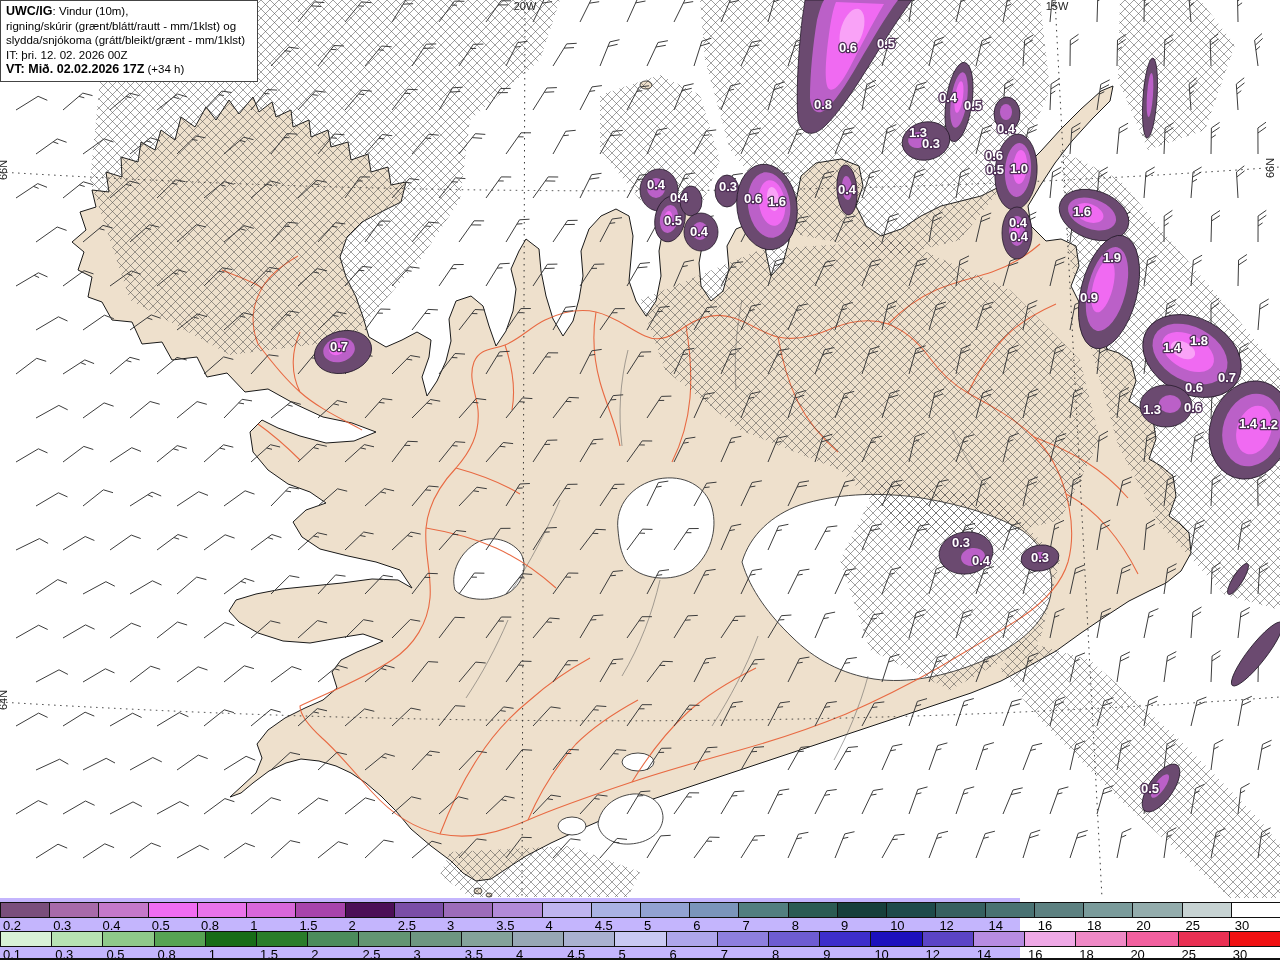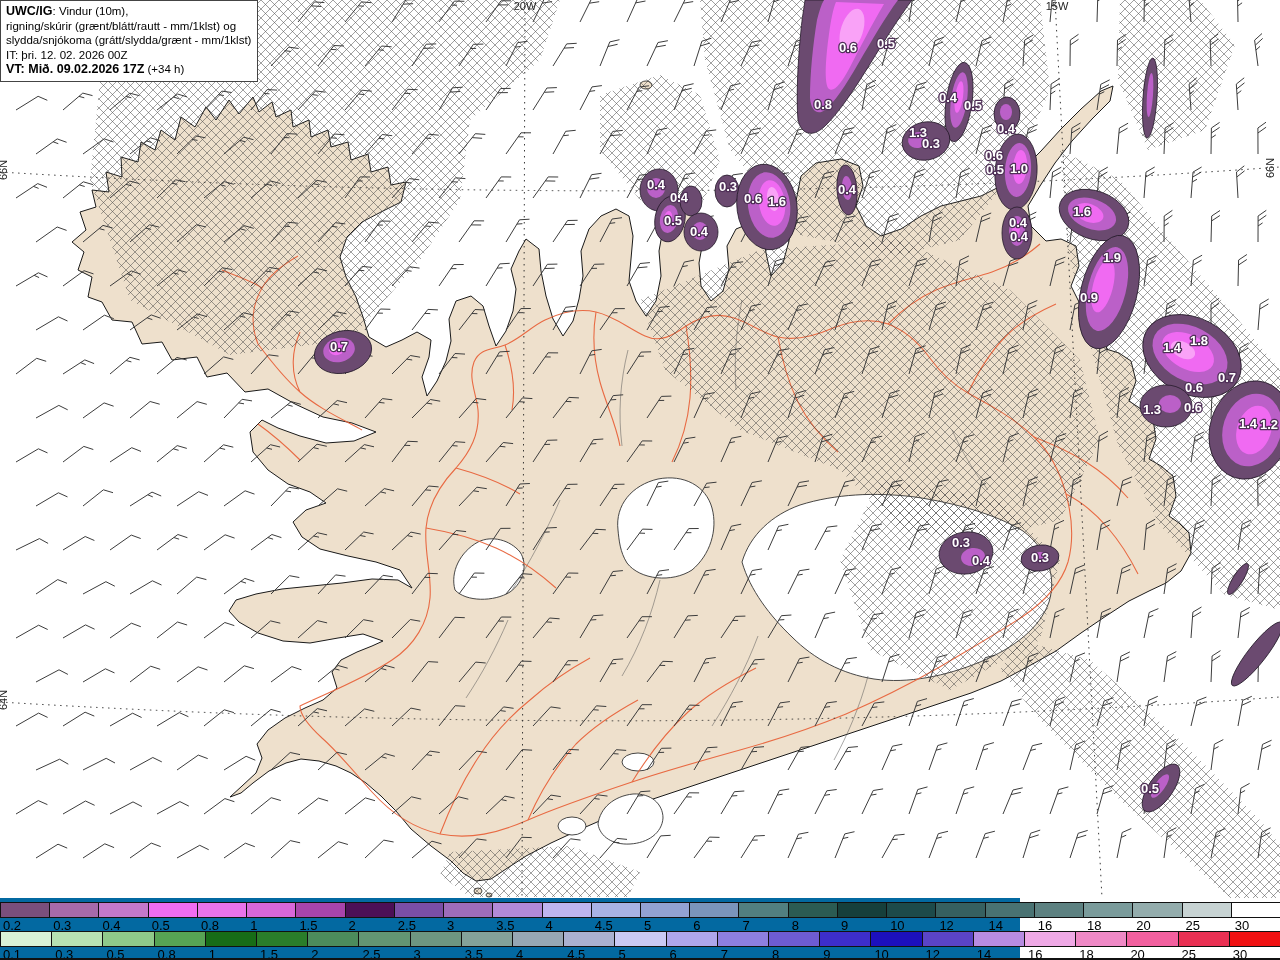--- a/index.html
+++ b/index.html
@@ -13,21 +13,21 @@
   .p3{fill:#f9a2f7;stroke:none;}
   .blob-label{font:bold 13px "Liberation Sans",sans-serif;fill:#ffffff;
               stroke:#503058;stroke-width:2.6px;paint-order:stroke;stroke-linejoin:round;
               text-anchor:middle;}
   .grat-label{font:11px "Liberation Sans",sans-serif;fill:#222;text-anchor:middle;}
   
   .title-box{position:absolute;left:0;top:0;width:246px;background:#fff;
              border:1px solid #444;padding:3px 5px 4px 5px;font-size:11.5px;line-height:14.5px;color:#000;z-index:5;}
   .title-box b{font-size:12.5px;}
   
-  .legend{position:absolute;left:0;top:898px;width:1020px;height:62px;background:#0369a1;z-index:4;}
+  .legend{position:absolute;left:0;top:898px;width:1020px;height:62px;background:#c4b5fd;z-index:4;}
   .cbar{position:absolute;left:0;width:1280px;border-top:1.5px solid #111;border-bottom:1.5px solid #111;}
   .cseg{position:absolute;top:0;height:100%;border-left:1px solid #111;box-sizing:border-box;}
   .clabels{position:absolute;left:0;width:1280px;height:13px;}
   .clab{position:absolute;top:0;font-size:13px;color:#000;white-space:nowrap;}
   .legend-baseline{position:absolute;left:0;width:1280px;background:#111;}
 </style>
 </head>
 <body>
 
 <div class="stage">
@@ -218,23 +218,23 @@
         <text x="1057" y="10" class="grat-label">15W</text>
         <text x="7" y="170" class="grat-label" transform="rotate(-90 7 170)">66N</text>
         <text x="7" y="700" class="grat-label" transform="rotate(-90 7 700)">64N</text>
         <text x="1274" y="168" class="grat-label" transform="rotate(-90 1274 168)">66N</text>
       </g>
 </svg>
 
 <div class="title-box">
   <div><b>UWC/IG</b><span>: Vindur (10m),</span></div>
   <div>rigning/skúrir (grænt/blátt/rautt - mm/1klst) og</div>
-  <div>slydda/snjókoma (grátt/slydda/grænt - mm/1klst)</div>
+  <div>slydda/snjókoma (grátt/bleikt/grænt - mm/1klst)</div>
   <div>IT: þri. 12. 02. 2026 00Z</div>
-  <div><b>VT: Mið. 09.02.2026 17Z</b><span> (+34 h)</span></div>
+  <div><b>VT: Mið. 02.02.2026 17Z</b><span> (+34 h)</span></div>
 </div>
 
 <div class="legend">
   <div id="sleet-bar" class="cbar" style="top:4px;height:14px;">
         <div class="cseg" style="left: 0px; width: 49.2308px; background: rgb(122, 79, 124);"></div>
         <div class="cseg" style="left: 49.2308px; width: 49.2308px; background: rgb(167, 106, 170);"></div>
         <div class="cseg" style="left: 98.4615px; width: 49.2308px; background: rgb(196, 120, 202);"></div>
         <div class="cseg" style="left: 147.692px; width: 49.2308px; background: rgb(240, 108, 242);"></div>
         <div class="cseg" style="left: 196.923px; width: 49.2308px; background: rgb(233, 115, 234);"></div>
         <div class="cseg" style="left: 246.154px; width: 49.2308px; background: rgb(216, 103, 218);"></div>

